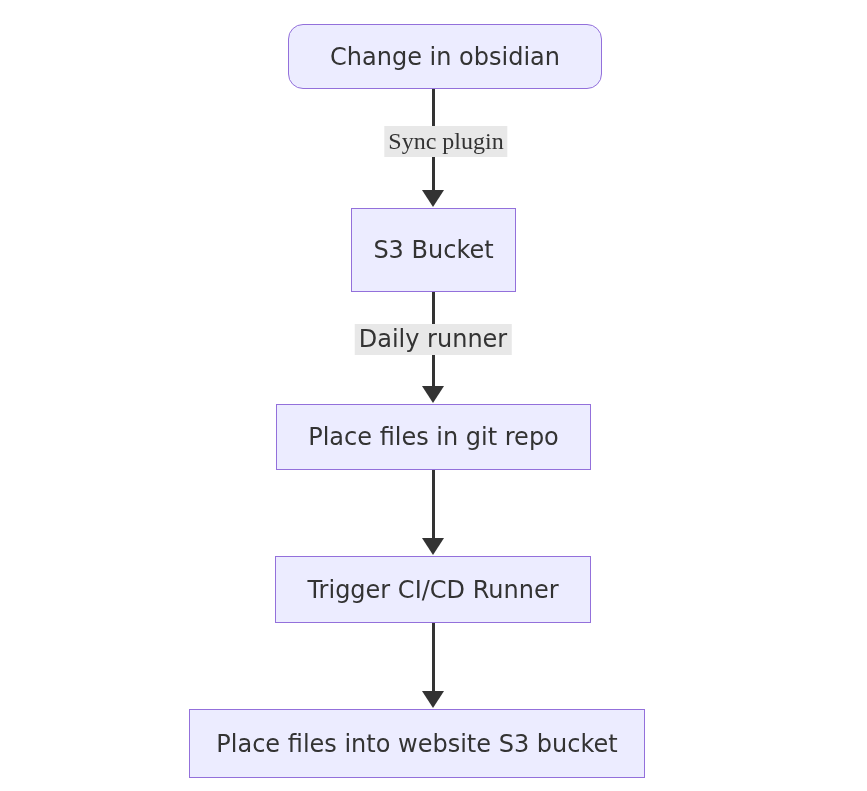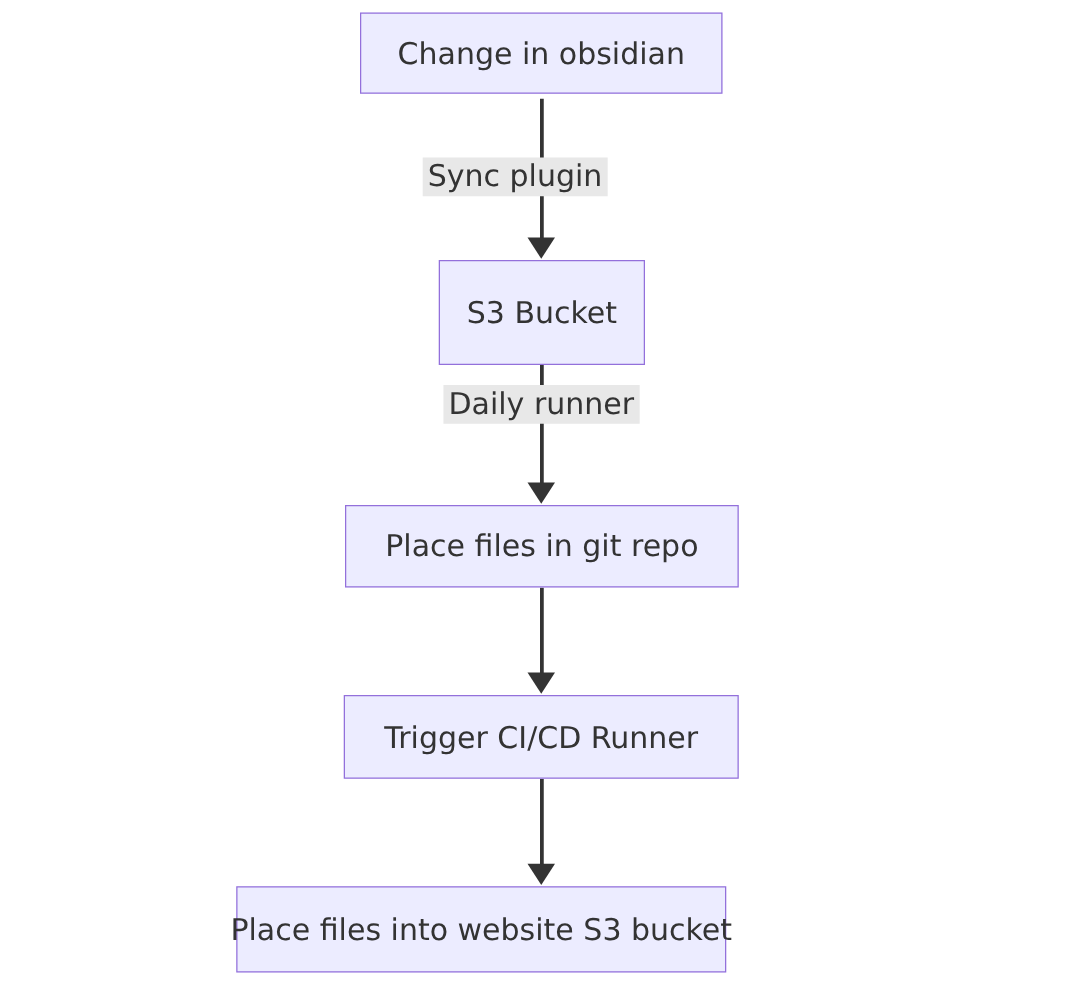--- a/index.html
+++ b/index.html
@@ -45,39 +45,39 @@
     position: absolute;
     transform: translateX(-50%);
     background: #e8e8e8;
     color: #333333;
     font-size: 24px;
     line-height: 1.2;
     padding: 1px 4px;
     white-space: nowrap;
   }
   
-  #node-obsidian { left: 288px; top: 10px;  width: 290px; height: 65px; }
+  #node-obsidian { left: 288px; top: 24px;  width: 314px; height: 65px; border-radius: 15px; }
   #node-s3      { left: 351px; top: 208px; width: 165px; height: 84px; }
   #node-git     { left: 276px; top: 404px; width: 315px; height: 66px; }
   #node-cicd    { left: 275px; top: 556px; width: 316px; height: 67px; }
-  #node-website { left: 189px; top: 709px; width: 392px; height: 69px; }
+  #node-website { left: 189px; top: 709px; width: 456px; height: 69px; }
 
   
   #edge1-line { left: 432px; top: 79px;  height: 113px; }
   #edge2-line { left: 432px; top: 274px; height: 113px; }
   #edge3-line { left: 432px; top: 470px; height: 70px;  }
   #edge4-line { left: 432px; top: 623px; height: 70px;  }
 
   #edge1-head { left: 422px; top: 190px; }
   #edge2-head { left: 422px; top: 386px; }
   #edge3-head { left: 422px; top: 538px; }
   #edge4-head { left: 422px; top: 691px; }
 
-  #edge1-label { left: 412px; top: 126px; }
-  #edge2-label { left: 433px; top: 308px; }
+  #edge1-label { left: 446px; top: 126px; font-family: Liberation Serif, serif; }
+  #edge2-label { left: 433px; top: 324px; }
 </style>
 </head>
 <body>
 
 <div class="canvas">
 
   <div class="edge-line" id="edge1-line"></div>
   <div class="arrowhead" id="edge1-head"></div>
 
   <div class="edge-line" id="edge2-line"></div>

